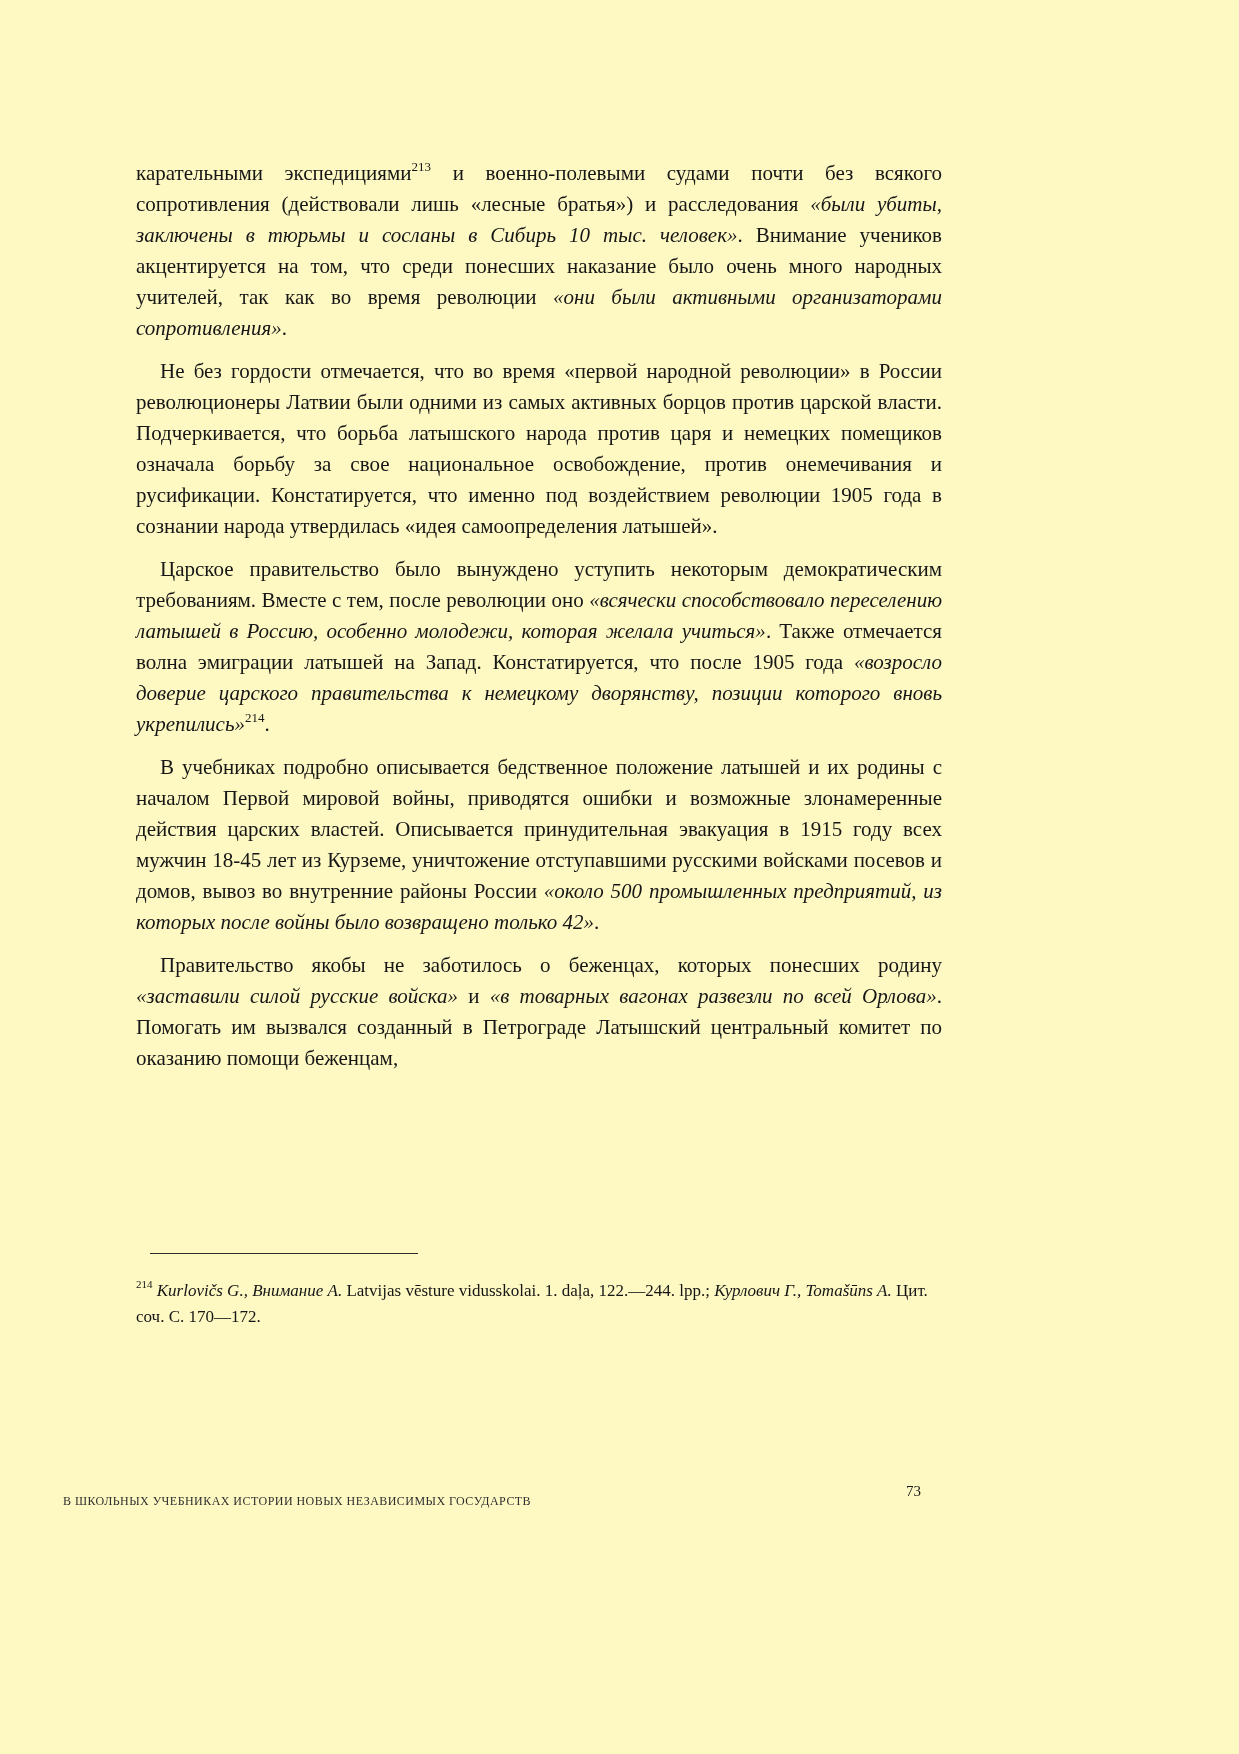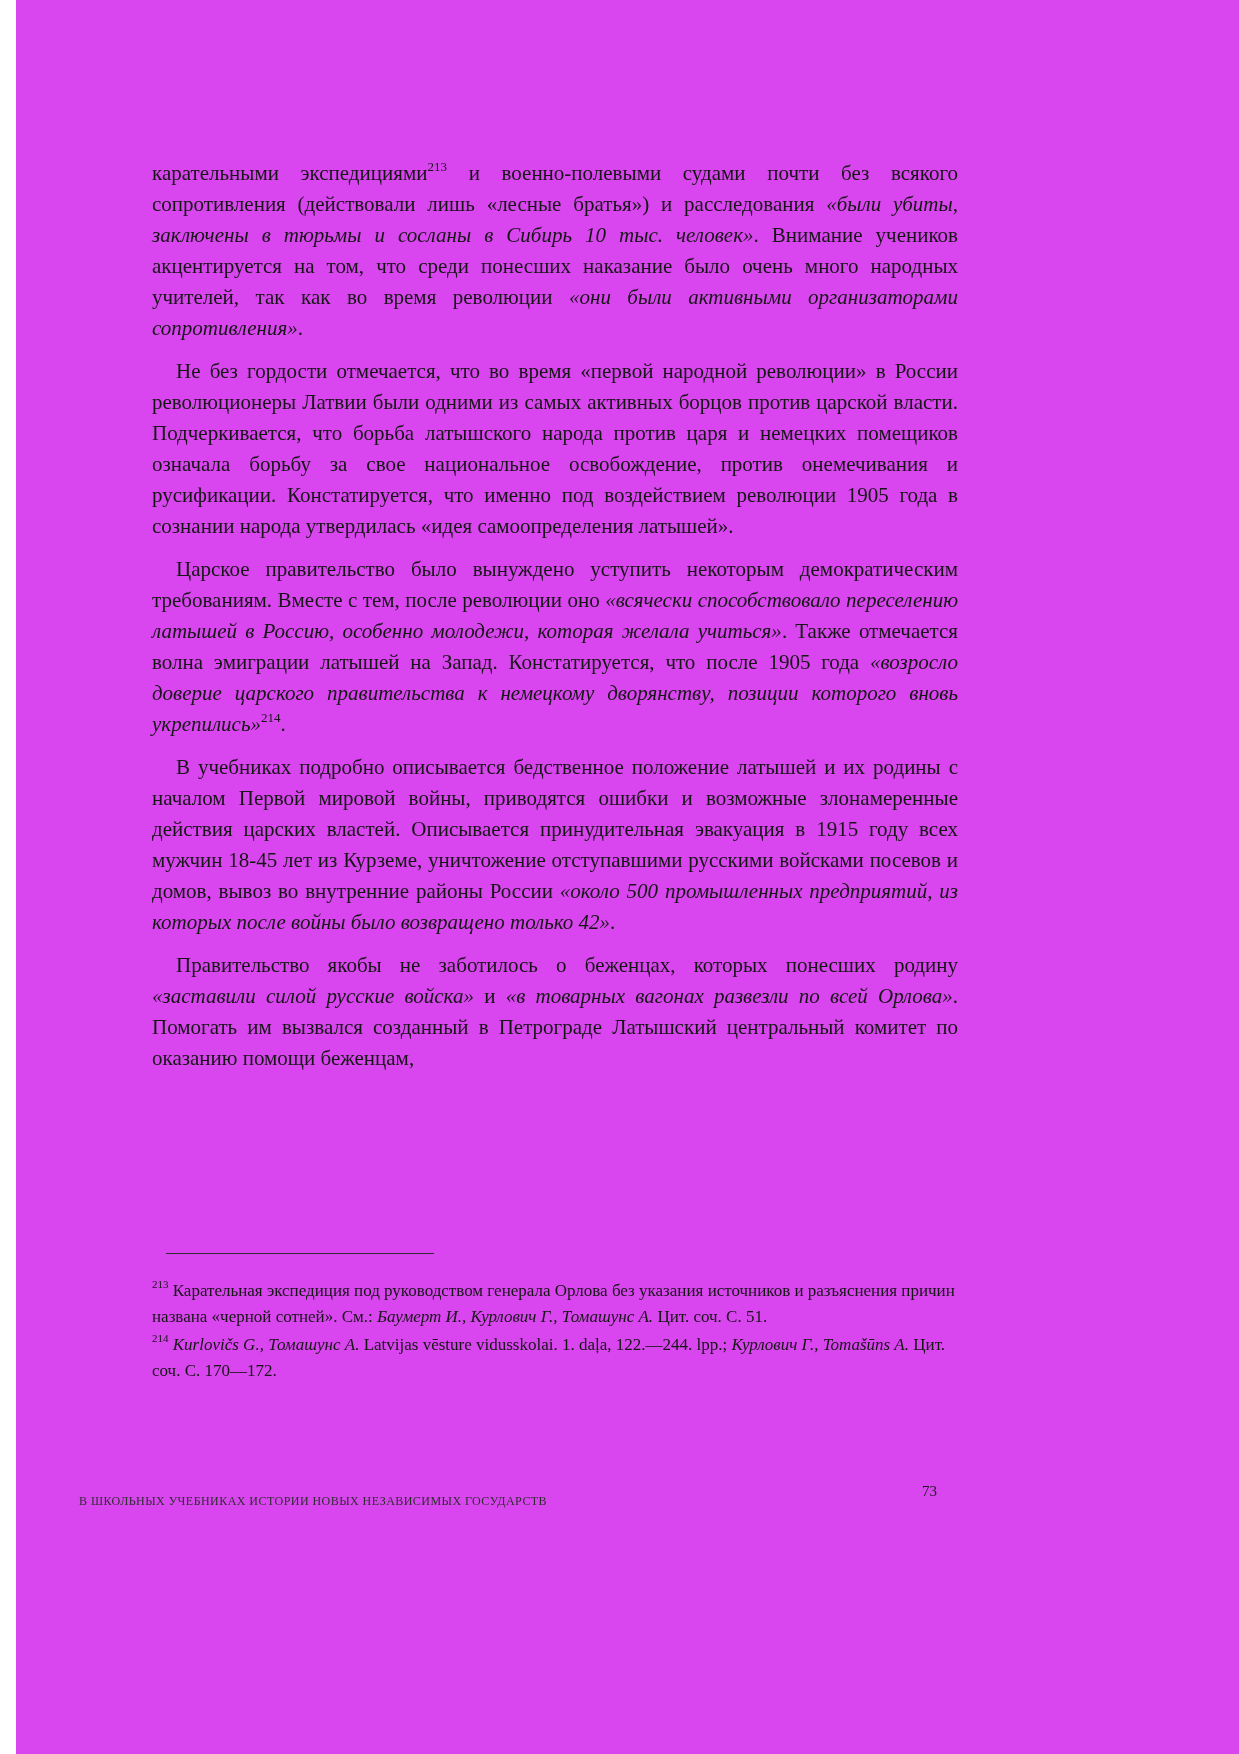--- a/index.html
+++ b/index.html
@@ -4,21 +4,21 @@
 <style>
   * { margin: 0; padding: 0; box-sizing: border-box; }
   html, body { background: #ffffff; }
   body {
     width: 1239px; height: 1754px;
     position: relative;
     font-family: "Liberation Serif", "DejaVu Serif", serif;
     color: #161616;
     overflow: hidden;
   }
-  .page { position: absolute; inset: 0; background: #d946ef; margin-left: 16px; }
+  .page { position: absolute; inset: 0; background: #fef9c3; }
 
   .body-text {
     position: absolute;
     left: 136px; top: 158px; width: 806px;
     font-size: 21px;
     line-height: 31px;
     text-align: justify;
   }
   .para { margin: 0 0 12px 0; }
   .para.indent { text-indent: 24px; }
@@ -79,22 +79,21 @@
       <p class="para"><span>карательными экспедициями</span><sup class="fnref">213</sup><span> и военно-полевыми судами почти без всякого сопротивления (действовали лишь «лесные братья») и расследования </span><span class="it">«были убиты, заключены в тюрьмы и сосланы в Сибирь 10 тыс. человек»</span><span>. Внимание учеников акцентируется на том, что среди понесших наказание было очень много народных учителей, так как во время революции </span><span class="it">«они были активными организаторами сопротивления»</span><span>.</span></p>
       <p class="para indent"><span>Не без гордости отмечается, что во время «первой народной революции» в России революционеры Латвии были одними из самых активных борцов против царской власти. Подчеркивается, что борьба латышского народа против царя и немецких помещиков означала борьбу за свое национальное освобождение, против онемечивания и русификации. Констатируется, что именно под воздействием революции 1905 года в сознании народа утвердилась «идея самоопределения латышей».</span></p>
       <p class="para indent"><span>Царское правительство было вынуждено уступить некоторым демократическим требованиям. Вместе с тем, после революции оно </span><span class="it">«всячески способствовало переселению латышей в Россию, особенно молодежи, которая желала учиться»</span><span>. Также отмечается волна эмиграции латышей на Запад. Констатируется, что после 1905 года </span><span class="it">«возросло доверие царского правительства к немецкому дворянству, позиции которого вновь укрепились»</span><sup class="fnref">214</sup><span>.</span></p>
       <p class="para indent"><span>В учебниках подробно описывается бедственное положение латышей и их родины с началом Первой мировой войны, приводятся ошибки и возможные злонамеренные действия царских властей. Описывается принудительная эвакуация в 1915 году всех мужчин 18-45 лет из Курземе, уничтожение отступавшими русскими войсками посевов и домов, вывоз во внутренние районы России </span><span class="it">«около 500 промышленных предприятий, из которых после войны было возвращено только 42»</span><span>.</span></p>
       <p class="para indent"><span>Правительство якобы не заботилось о беженцах, которых понесших родину </span><span class="it">«заставили силой русские войска»</span><span> и </span><span class="it">«в товарных вагонах развезли по всей Орлова»</span><span>. Помогать им вызвался созданный в Петрограде Латышский центральный комитет по оказанию помощи беженцам,</span></p>
     </main>
 
   <div class="footnote-sep"></div>
 
   <section class="footnotes">
-      <p class="footnote"><sup class="fnnum">213</sup><span> Карательная экспедиция под руководством генерала Орлова без указания источников и разъяснения причин названа «черной сотней». См.: </span><span class="it">Баумерт И., Курлович Г., Томашунс А.</span><span> Цит. соч. С. 51.</span></p>
-      <p class="footnote"><sup class="fnnum">214</sup><span class="it"> Kurlovičs G., Томашунс A.</span><span> Latvijas vēsture vidusskolai. 1. daļa, 122.—244. lpp.; </span><span class="it">Курлович Г., Tomašūns А.</span><span> Цит. соч. С. 170—172.</span></p>
+      <p class="footnote"><sup class="fnnum">214</sup><span class="it"> Kurlovičs G., Внимание A.</span><span> Latvijas vēsture vidusskolai. 1. daļa, 122.—244. lpp.; </span><span class="it">Курлович Г., Tomašūns А.</span><span> Цит. соч. С. 170—172.</span></p>
     </section>
 
   <footer>
     <span class="running-title">В ШКОЛЬНЫХ УЧЕБНИКАХ ИСТОРИИ НОВЫХ НЕЗАВИСИМЫХ ГОСУДАРСТВ</span>
     <span class="page-number">73</span>
   </footer>
 
 </div>
 
 </body></html>

